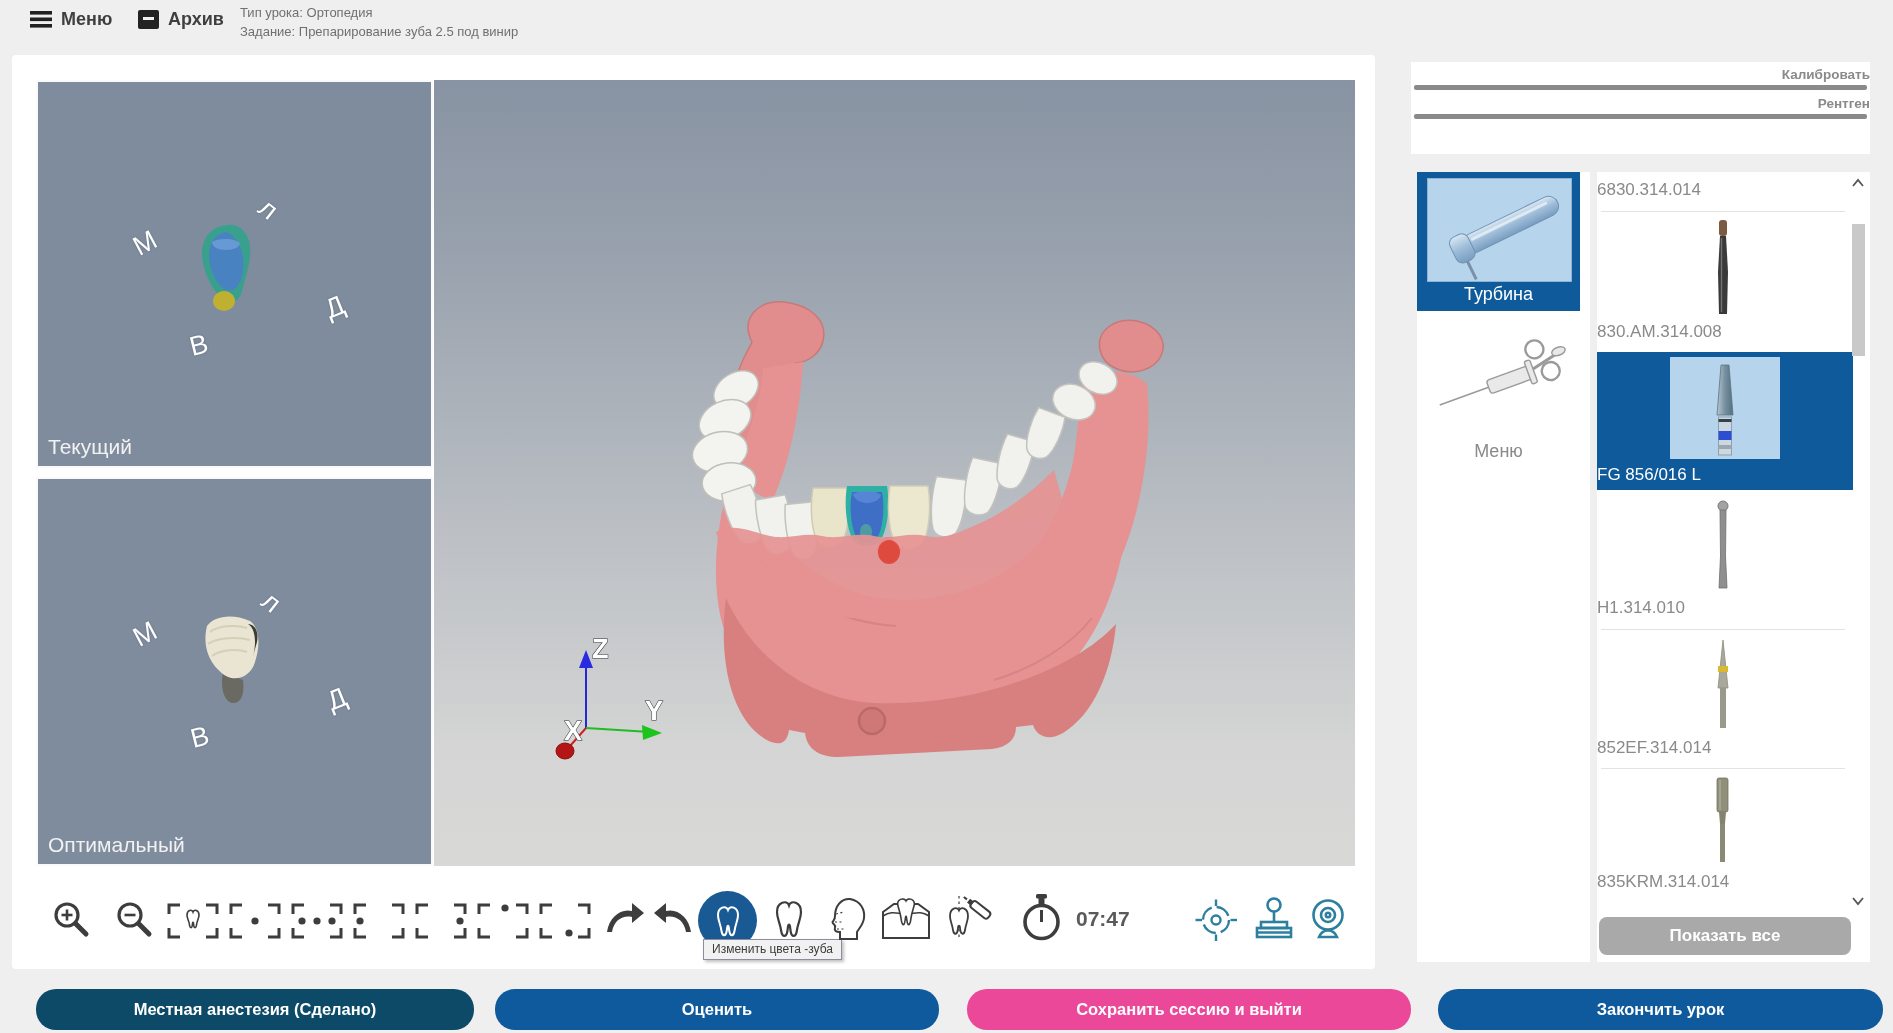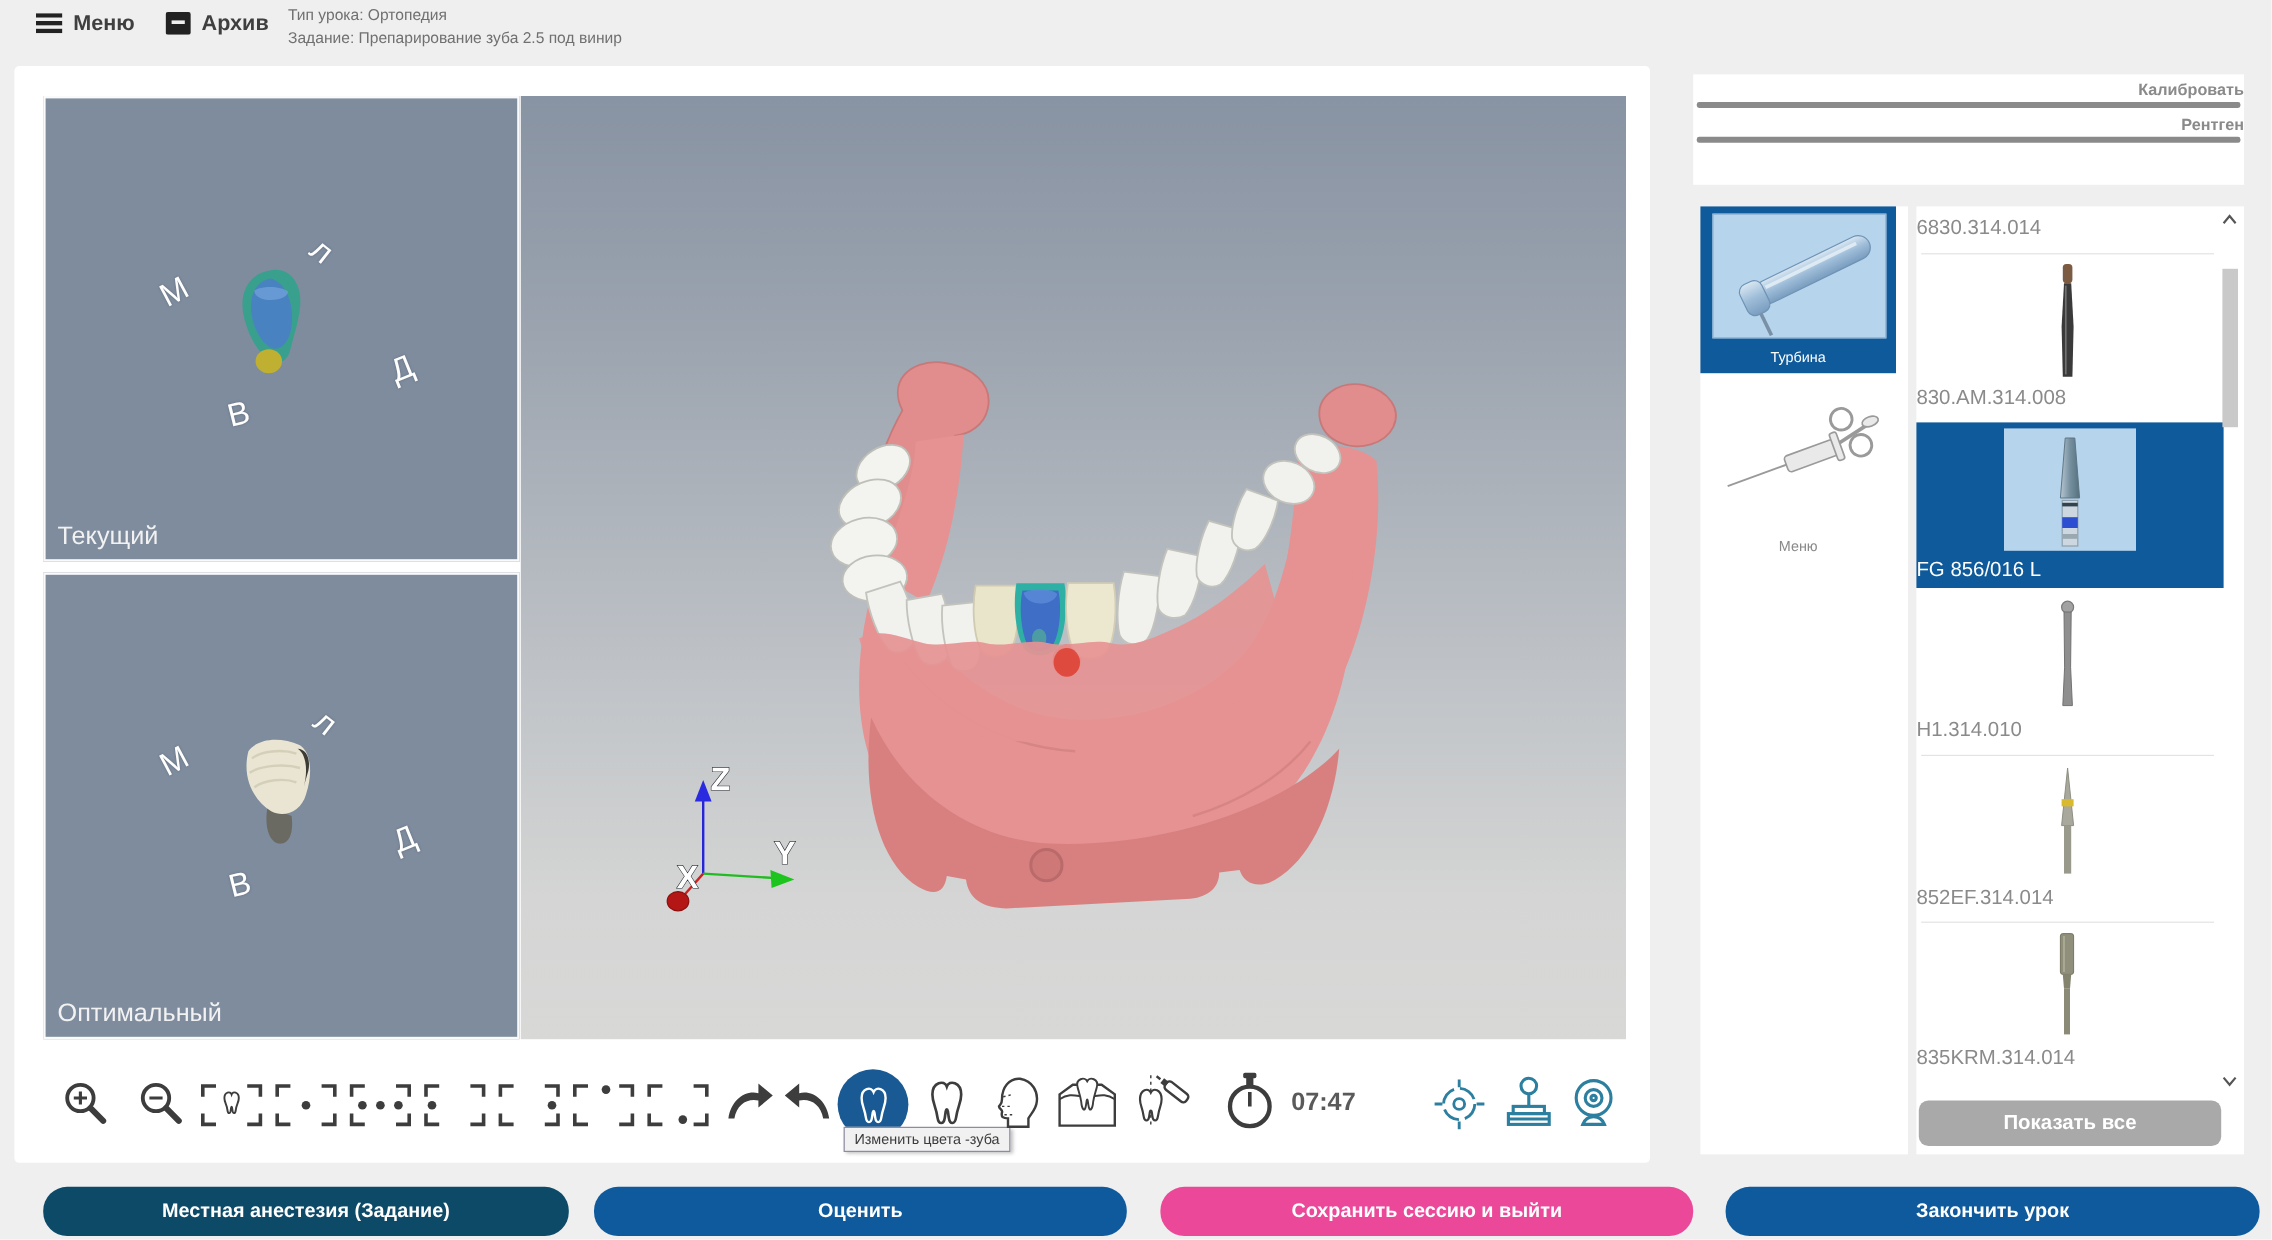--- a/index.html
+++ b/index.html
@@ -29,21 +29,21 @@
 
   
   .rbtns{left:1411px;top:62px;width:459px;height:92px;background:#fff;padding-top:4px;box-sizing:border-box}
   .rbtn{height:29px;cursor:pointer}
   .rbtn .t{text-align:right;font-size:13.5px;font-weight:bold;color:#8a8a8a;line-height:18px}
   .rbtn .bar{height:4.5px;background:#8a8a8a;margin:1px 3px 0;border-radius:2px}
 
   .tools-panel{left:1417px;top:172px;width:173px;height:790px;background:#fff}
   .tool-tile{position:absolute;left:0;width:163px;cursor:pointer}
   .tool-img{position:absolute;left:10px;top:6px;width:143px;height:102px;display:flex;align-items:center;justify-content:center}
-  .tool-label{position:absolute;left:0;right:0;bottom:6px;text-align:center;font-size:12px}
+  .tool-label{position:absolute;left:0;right:0;bottom:6px;text-align:center;font-size:18px}
 
   .burs-panel{left:1597px;top:172px;width:273px;height:790px;background:#fff}
   .bur-label{position:absolute;left:0;width:256px;text-align:left;font-size:17px;color:#8a8a8a;cursor:pointer}
   .bur-img{position:absolute;left:0;width:256px;display:flex;align-items:center;justify-content:center;cursor:pointer}
   .divider{position:absolute;left:4px;width:244px;height:1px;background:#e3e3e3}
   .sel-block{position:absolute;left:0;top:180px;width:256px;height:138px;background:#0e5a9a;cursor:pointer}
   .sel-imgbox{position:absolute;left:73px;top:5px;width:110px;height:102px;background:#b6d4ec}
   .sel-label{position:absolute;left:0;right:0;bottom:5px;font-size:17px;color:#fff}
   .scroll-thumb{position:absolute;left:255px;top:52px;width:13px;height:132px;background:#c9c9c9;cursor:pointer}
   .scroll-arrow{position:absolute;left:252px;width:18px;height:14px;cursor:pointer}
@@ -455,16 +455,16 @@
   <div class="scroll-thumb"></div>
   <div class="scroll-arrow" style="top:722px">
     <svg width="18" height="14">
         <path d="M4,4 L9,10 L14,4" stroke="#555" stroke-width="1.8" fill="none"></path>
       </svg>
   </div>
 
   <div class="showall">Показать все</div>
 </div>
 
-<div class="abs fbtn" style="left:36px;width:438px;background:#0d4a68">Местная анестезия (Задание)</div>
+<div class="abs fbtn" style="left:36px;width:438px;background:#0d4a68">Местная анестезия (Сделано)</div>
 <div class="abs fbtn" style="left:495px;width:444px;background:#0f5a9c">Оценить</div>
 <div class="abs fbtn" style="left:967px;width:444px;background:#ec4899">Сохранить сессию и выйти</div>
 <div class="abs fbtn" style="left:1438px;width:445px;background:#0f5a9c">Закончить урок</div>
 
 </body></html>

